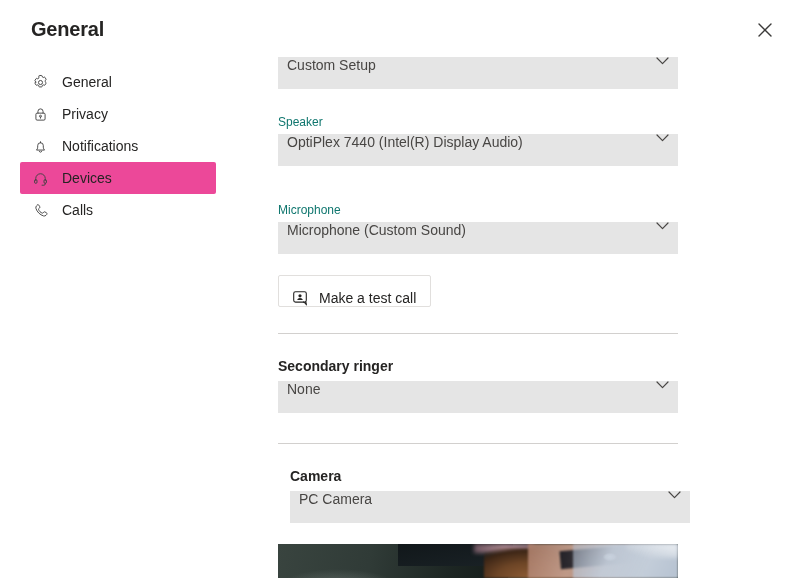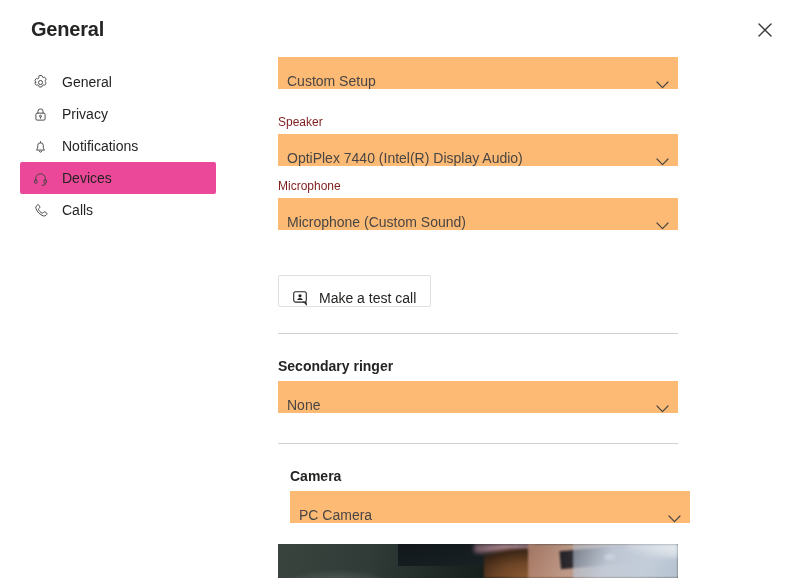--- a/index.html
+++ b/index.html
@@ -82,40 +82,40 @@
   
   .content {
     position: absolute;
     left: 278px;
     top: 0;
     width: 400px;
   }
 
   .field-label {
     font-size: 12px;
-    color: #7f1d1d;
+    color: #0f766e;
     margin-bottom: 4px;
     line-height: 16px;
   }
   .section-heading {
     font-size: 14px;
     font-weight: bold;
     color: #252423;
     margin-bottom: 6px;
     line-height: 18px;
   }
 
   .dropdown {
     position: relative;
     width: 400px;
     height: 32px;
-    background: #fdba74;
+    background: #e5e5e5;
     border: none;
     display: flex;
-    align-items: flex-end;
+    align-items: flex-start;
     cursor: pointer;
     box-sizing: border-box;
   }
   .dropdown-value {
     font-size: 14px;
     color: #484644;
     padding-left: 9px;
     white-space: nowrap;
     overflow: hidden;
     text-overflow: ellipsis;
@@ -337,21 +337,21 @@
     <div class="dropdown">
       <span class="dropdown-value">OptiPlex 7440 (Intel(R) Display Audio)</span>
       <span class="chevron">
         <svg width="13" height="8" viewBox="0 0 13 8" fill="none" xmlns="http://www.w3.org/2000/svg">
           <path d="M1 1 L6.5 6.6 L12 1" stroke="#484644" stroke-width="1.2" stroke-linecap="round" stroke-linejoin="round"></path>
         </svg>
       </span>
     </div>
   </div>
 
-  <div style="position:absolute; left:0; top:178px;">
+  <div style="position:absolute; left:0; top:202px;">
     <div class="field-label">Microphone</div>
     <div class="dropdown">
       <span class="dropdown-value">Microphone (Custom Sound)</span>
       <span class="chevron">
         <svg width="13" height="8" viewBox="0 0 13 8" fill="none" xmlns="http://www.w3.org/2000/svg">
           <path d="M1 1 L6.5 6.6 L12 1" stroke="#484644" stroke-width="1.2" stroke-linecap="round" stroke-linejoin="round"></path>
         </svg>
       </span>
     </div>
   </div>

